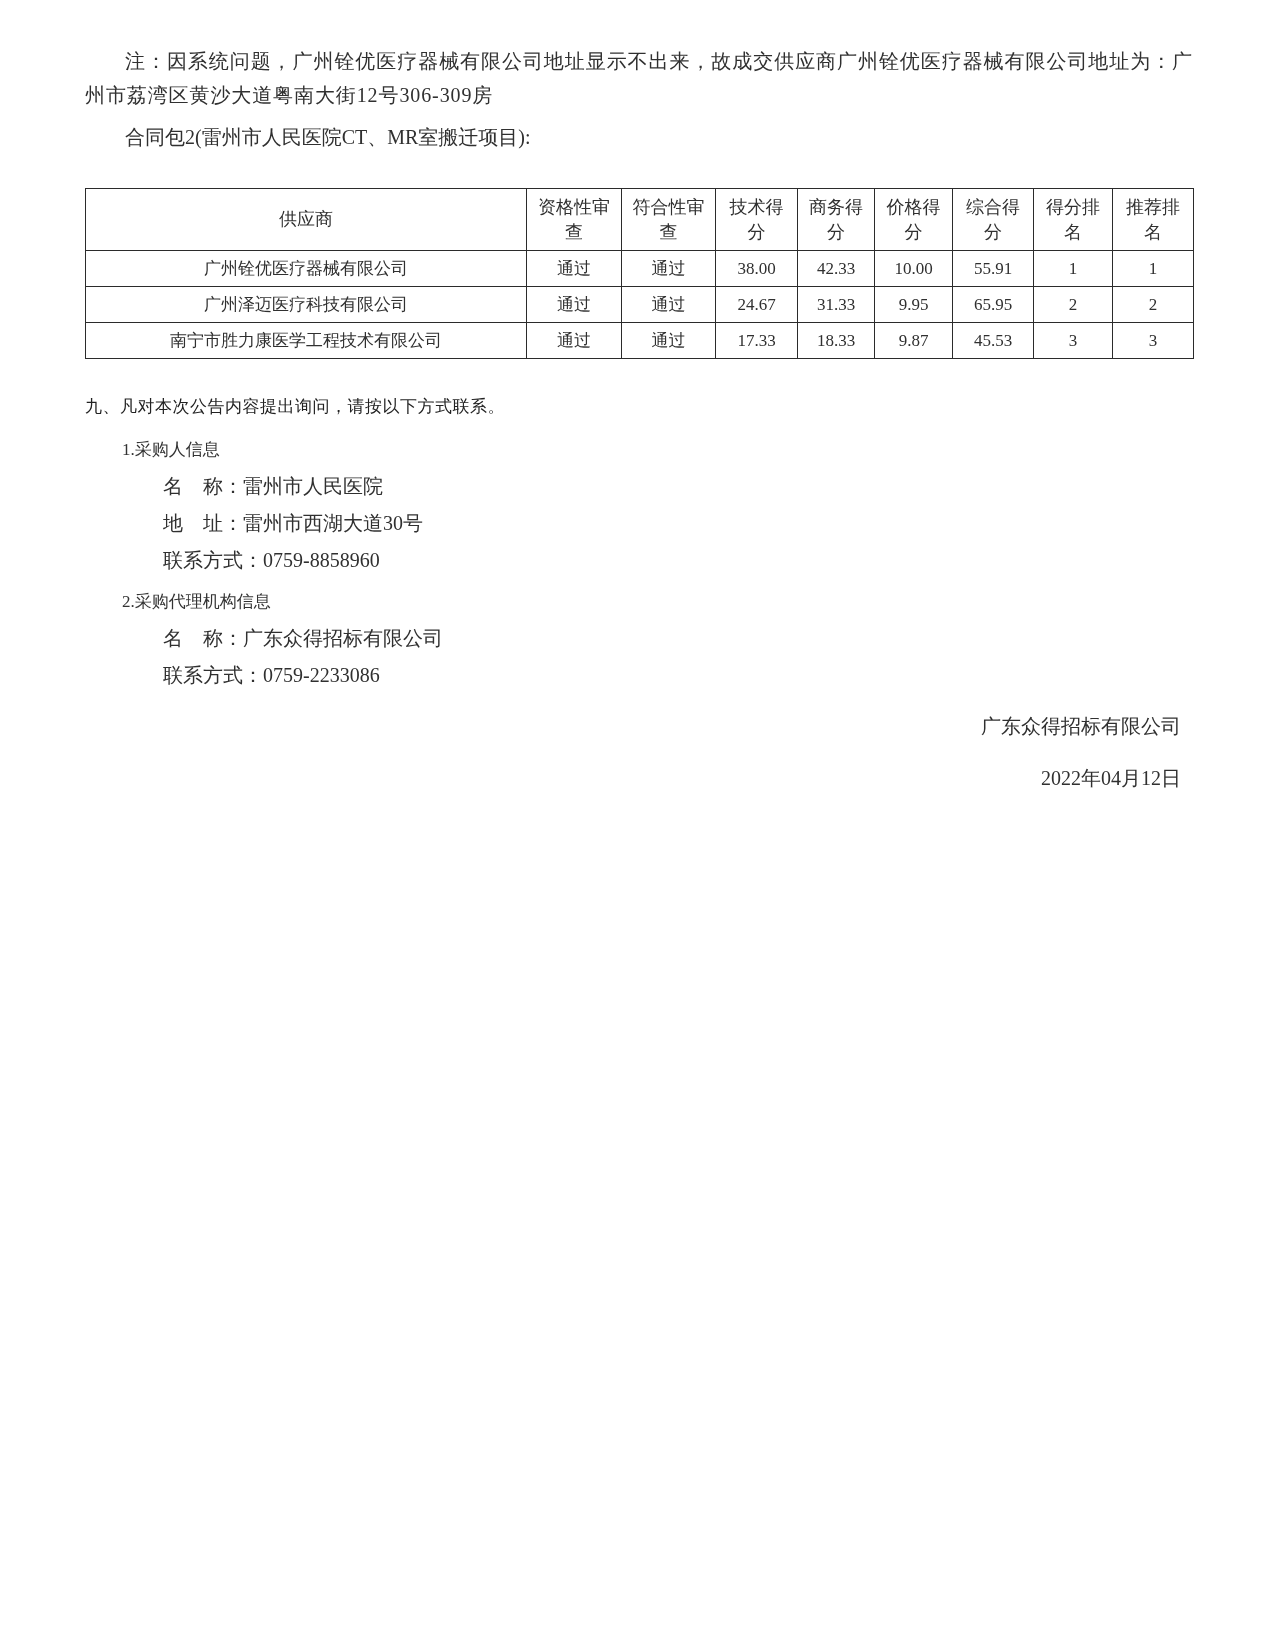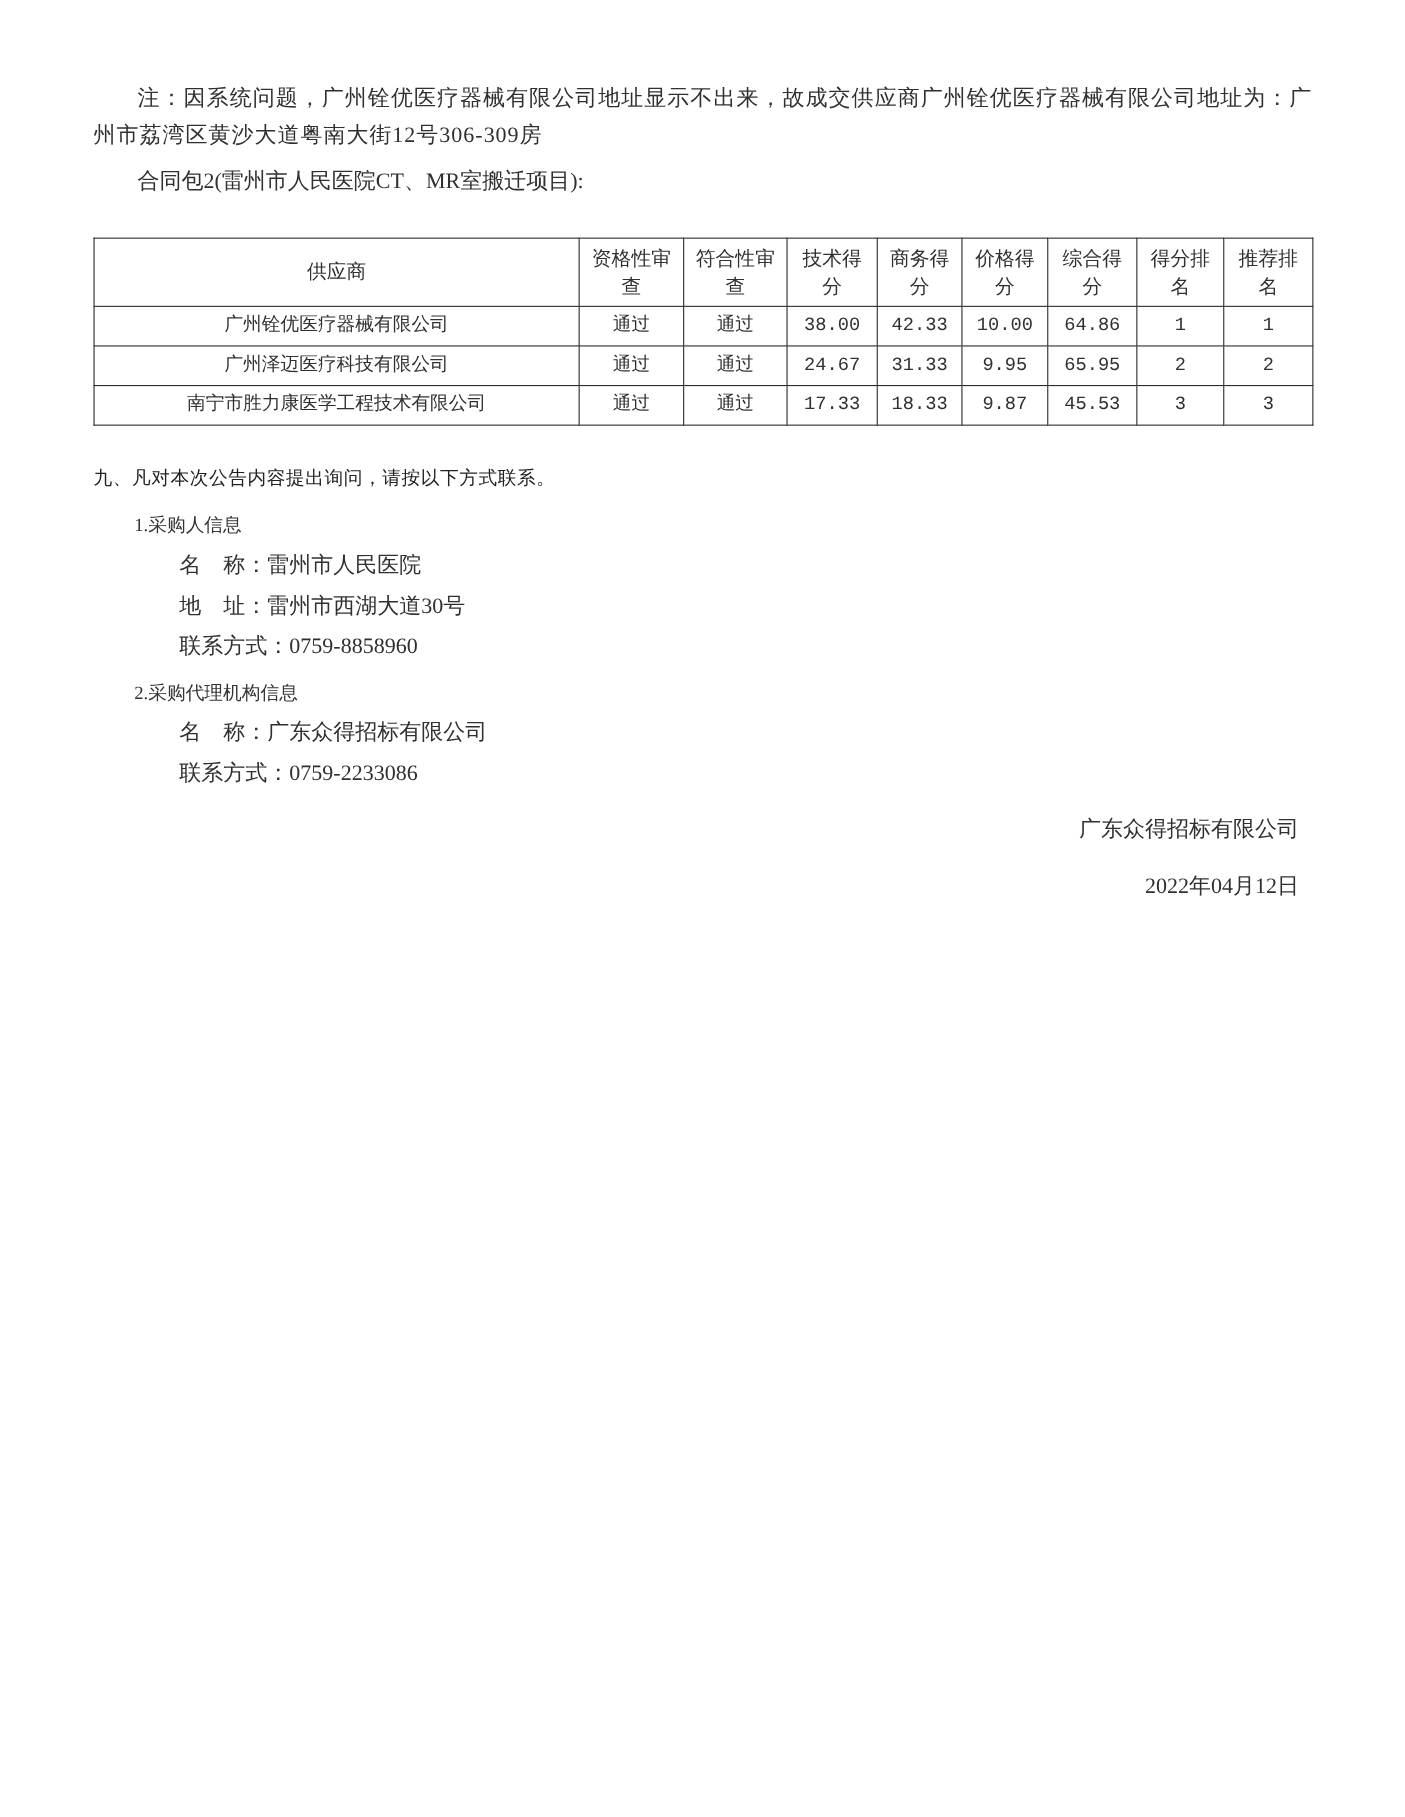--- a/index.html
+++ b/index.html
@@ -1,40 +1,40 @@
 <!DOCTYPE html>
 <html><head>
 <meta charset="utf-8">
 <style>
   html,body{margin:0;padding:0;}
   body{
     width:1277px;height:1652px;background:#ffffff;position:relative;
     font-family:"Liberation Serif","DejaVu Serif",serif;
     color:#303030;
   }
-  .page-content{position:absolute;left:85px;top:72px;width:1108px;}
+  .page-content{position:absolute;left:85px;top:44px;width:1108px;}
 
   .note{
     margin:0;font-size:20px;line-height:34px;letter-spacing:0.9px;
     text-indent:2em;text-align:justify;
   }
   .package-line{
     margin:8px 0 15px 0;font-size:20px;line-height:34px;text-indent:2em;
   }
 
   table.score-table{
     border-collapse:collapse;margin-top:34px;width:1108px;table-layout:fixed;
   }
   .score-table td,.score-table th{
     border:1px solid #2b2b2b;text-align:center;vertical-align:middle;
     font-weight:normal;padding:0 5px;box-sizing:border-box;
     overflow:hidden;
   }
   .score-table thead th{height:62px;font-size:18px;line-height:25px;}
-  .score-table tbody td{height:36px;font-size:17px;line-height:22px;font-family:Liberation Mono, monospace;}
+  .score-table tbody td{height:36px;font-size:17px;line-height:22px;}
 
   .section-heading{
     margin:28px 0 0 0;font-size:17px;line-height:40px;color:#222;
     letter-spacing:0.5px;font-weight:400;
   }
   .contact-block{margin:4px 0 0 0;}
   .group-label{
     margin:0;padding-left:37px;font-size:17px;line-height:37px;color:#333;
   }
   .group-line{
@@ -80,21 +80,21 @@
       </tr>
     </thead>
     <tbody>
       <tr>
         <td>广州铨优医疗器械有限公司</td>
         <td>通过</td>
         <td>通过</td>
         <td>38.00</td>
         <td>42.33</td>
         <td>10.00</td>
-        <td>64.86</td>
+        <td>55.91</td>
         <td>1</td>
         <td>1</td>
       </tr>
       <tr>
         <td>广州泽迈医疗科技有限公司</td>
         <td>通过</td>
         <td>通过</td>
         <td>24.67</td>
         <td>31.33</td>
         <td>9.95</td>

